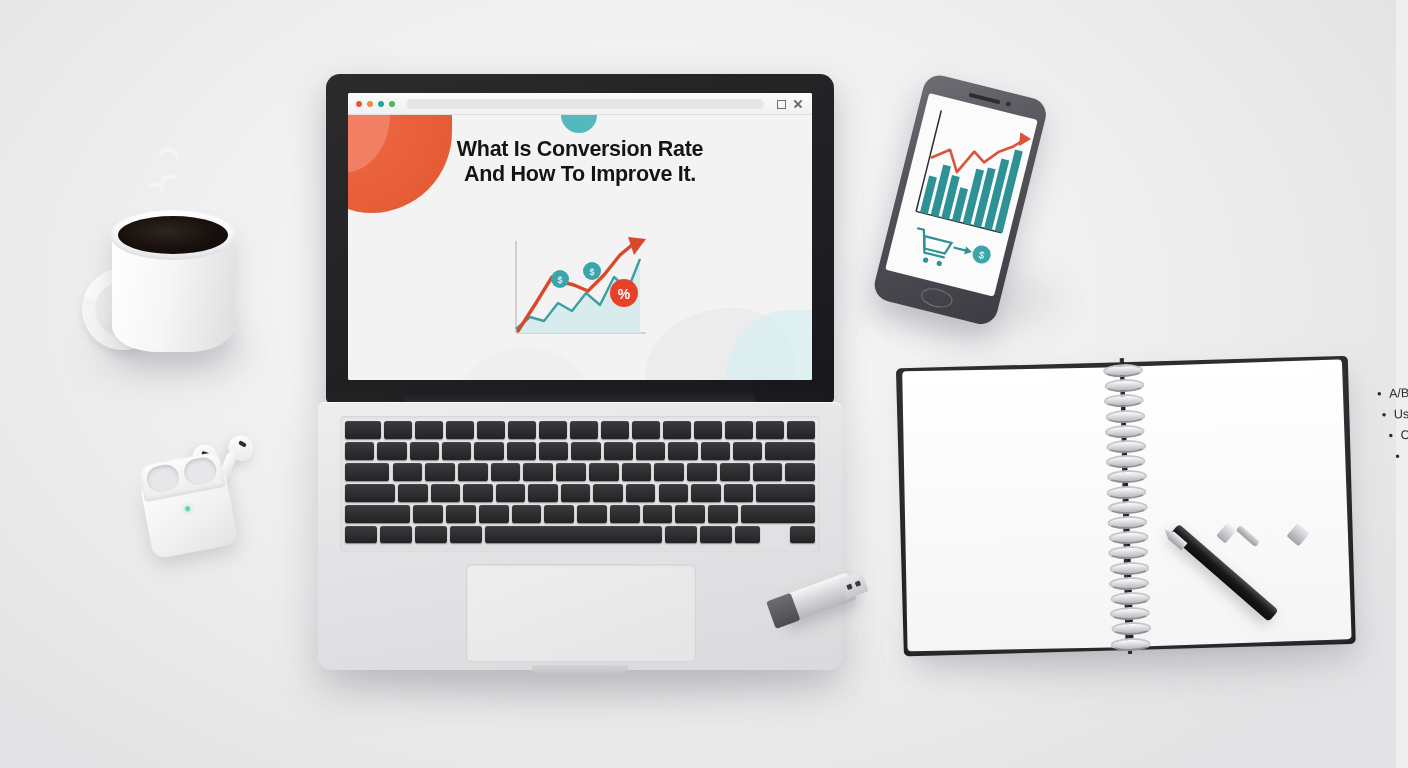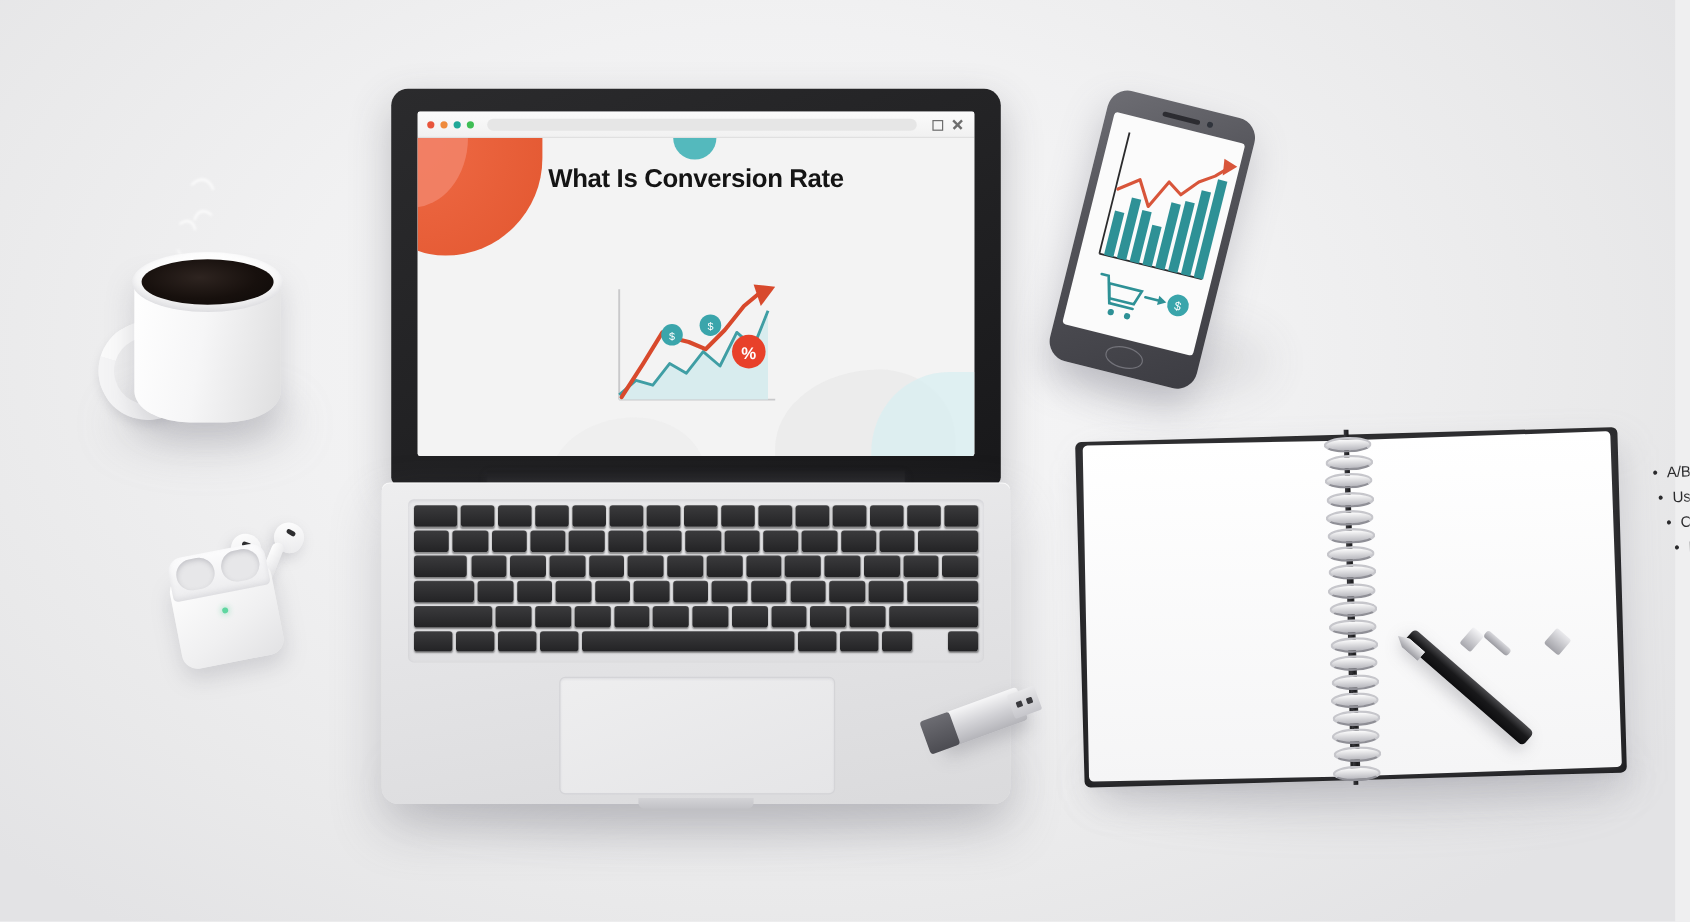--- a/index.html
+++ b/index.html
@@ -300,20 +300,21 @@
         <div class="slide">
           <div class="blob-orange"></div>
           <div class="blob-orange2"></div>
           <div class="teal-semi"></div>
           <div class="wave-gray2"></div>
           <div class="wave-gray"></div>
           <div class="blob-blue"></div>
 
           <div class="slide-title">
             <div>What Is Conversion Rate</div>
+            <div>And How To Improve It.</div>
           </div>
 
           <svg class="slide-graphic" viewBox="0 0 160 115">
             <line x1="16" y1="8" x2="16" y2="100" stroke="#c9c9cb" stroke-width="1.6"></line>
             <line x1="16" y1="100" x2="146" y2="100" stroke="#c9c9cb" stroke-width="1.6"></line>
             <path d="M16 100 L16 96 L30 84 L44 88 L58 70 L72 78 L86 60 L100 72 L114 44 L128 56 L140 26 L140 100 Z" fill="#d8ecee"></path>
             <polyline points="16,96 30,84 44,88 58,70 72,78 86,60 100,72 114,44 128,56 140,26" fill="none" stroke="#3f9ea4" stroke-width="2.4" stroke-linejoin="round"></polyline>
             <polyline points="18,98 36,70 52,44 58,48 74,52 88,58 104,42 120,22 132,12" fill="none" stroke="#d8492c" stroke-width="3.4" stroke-linecap="round" stroke-linejoin="round"></polyline>
             <polygon points="128,4 146,6 134,22" fill="#d8492c"></polygon>
             <circle cx="60" cy="46" r="9" fill="#3aa5ab"></circle>

